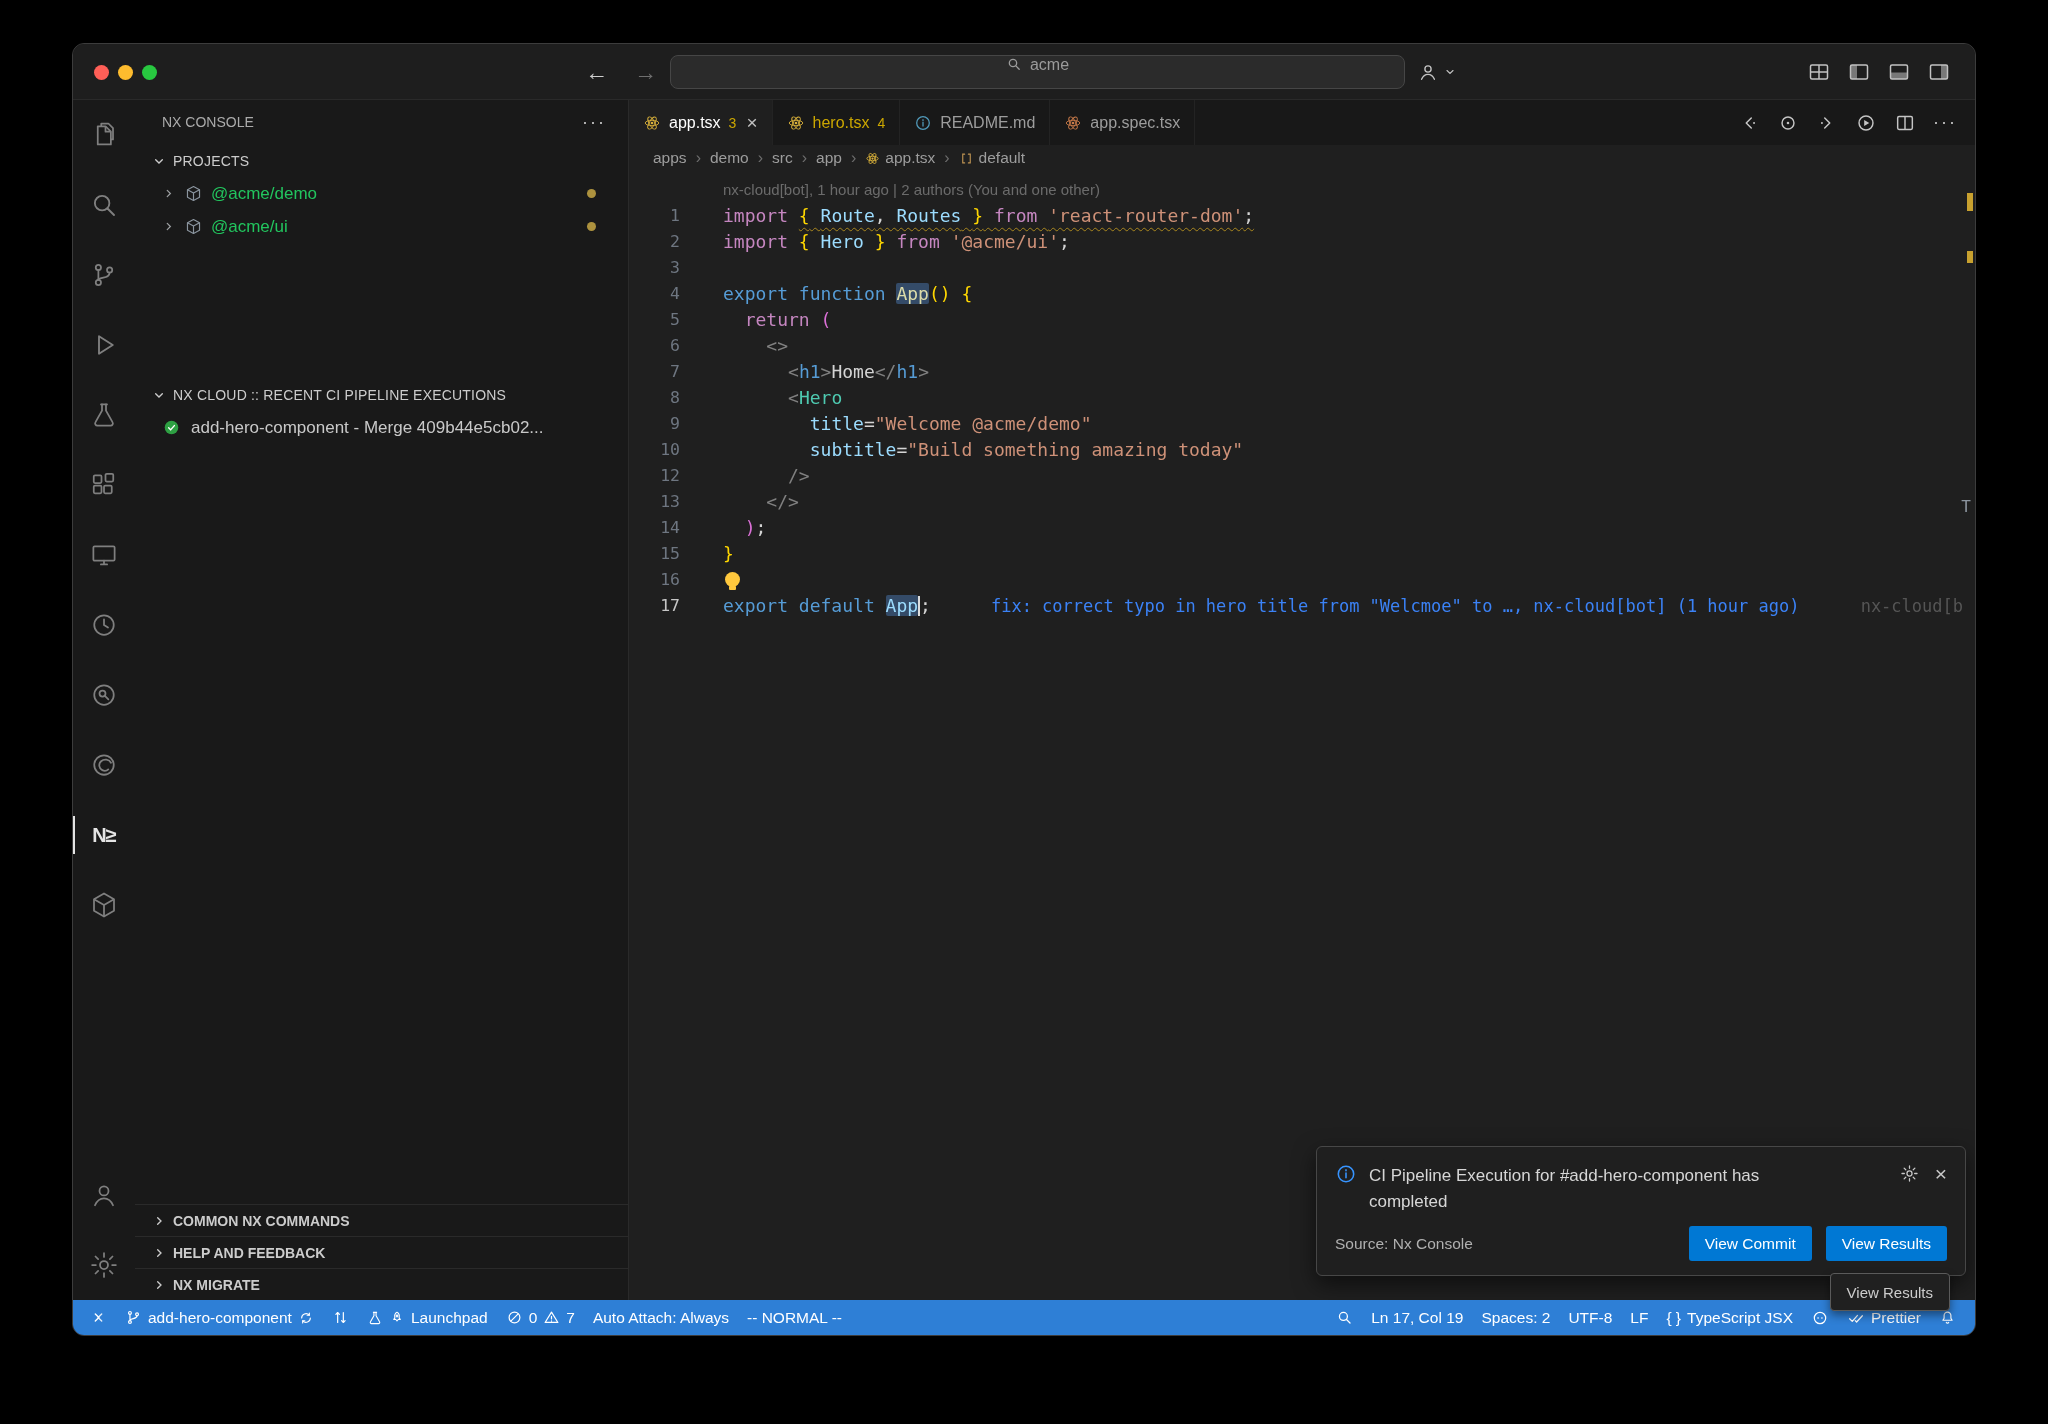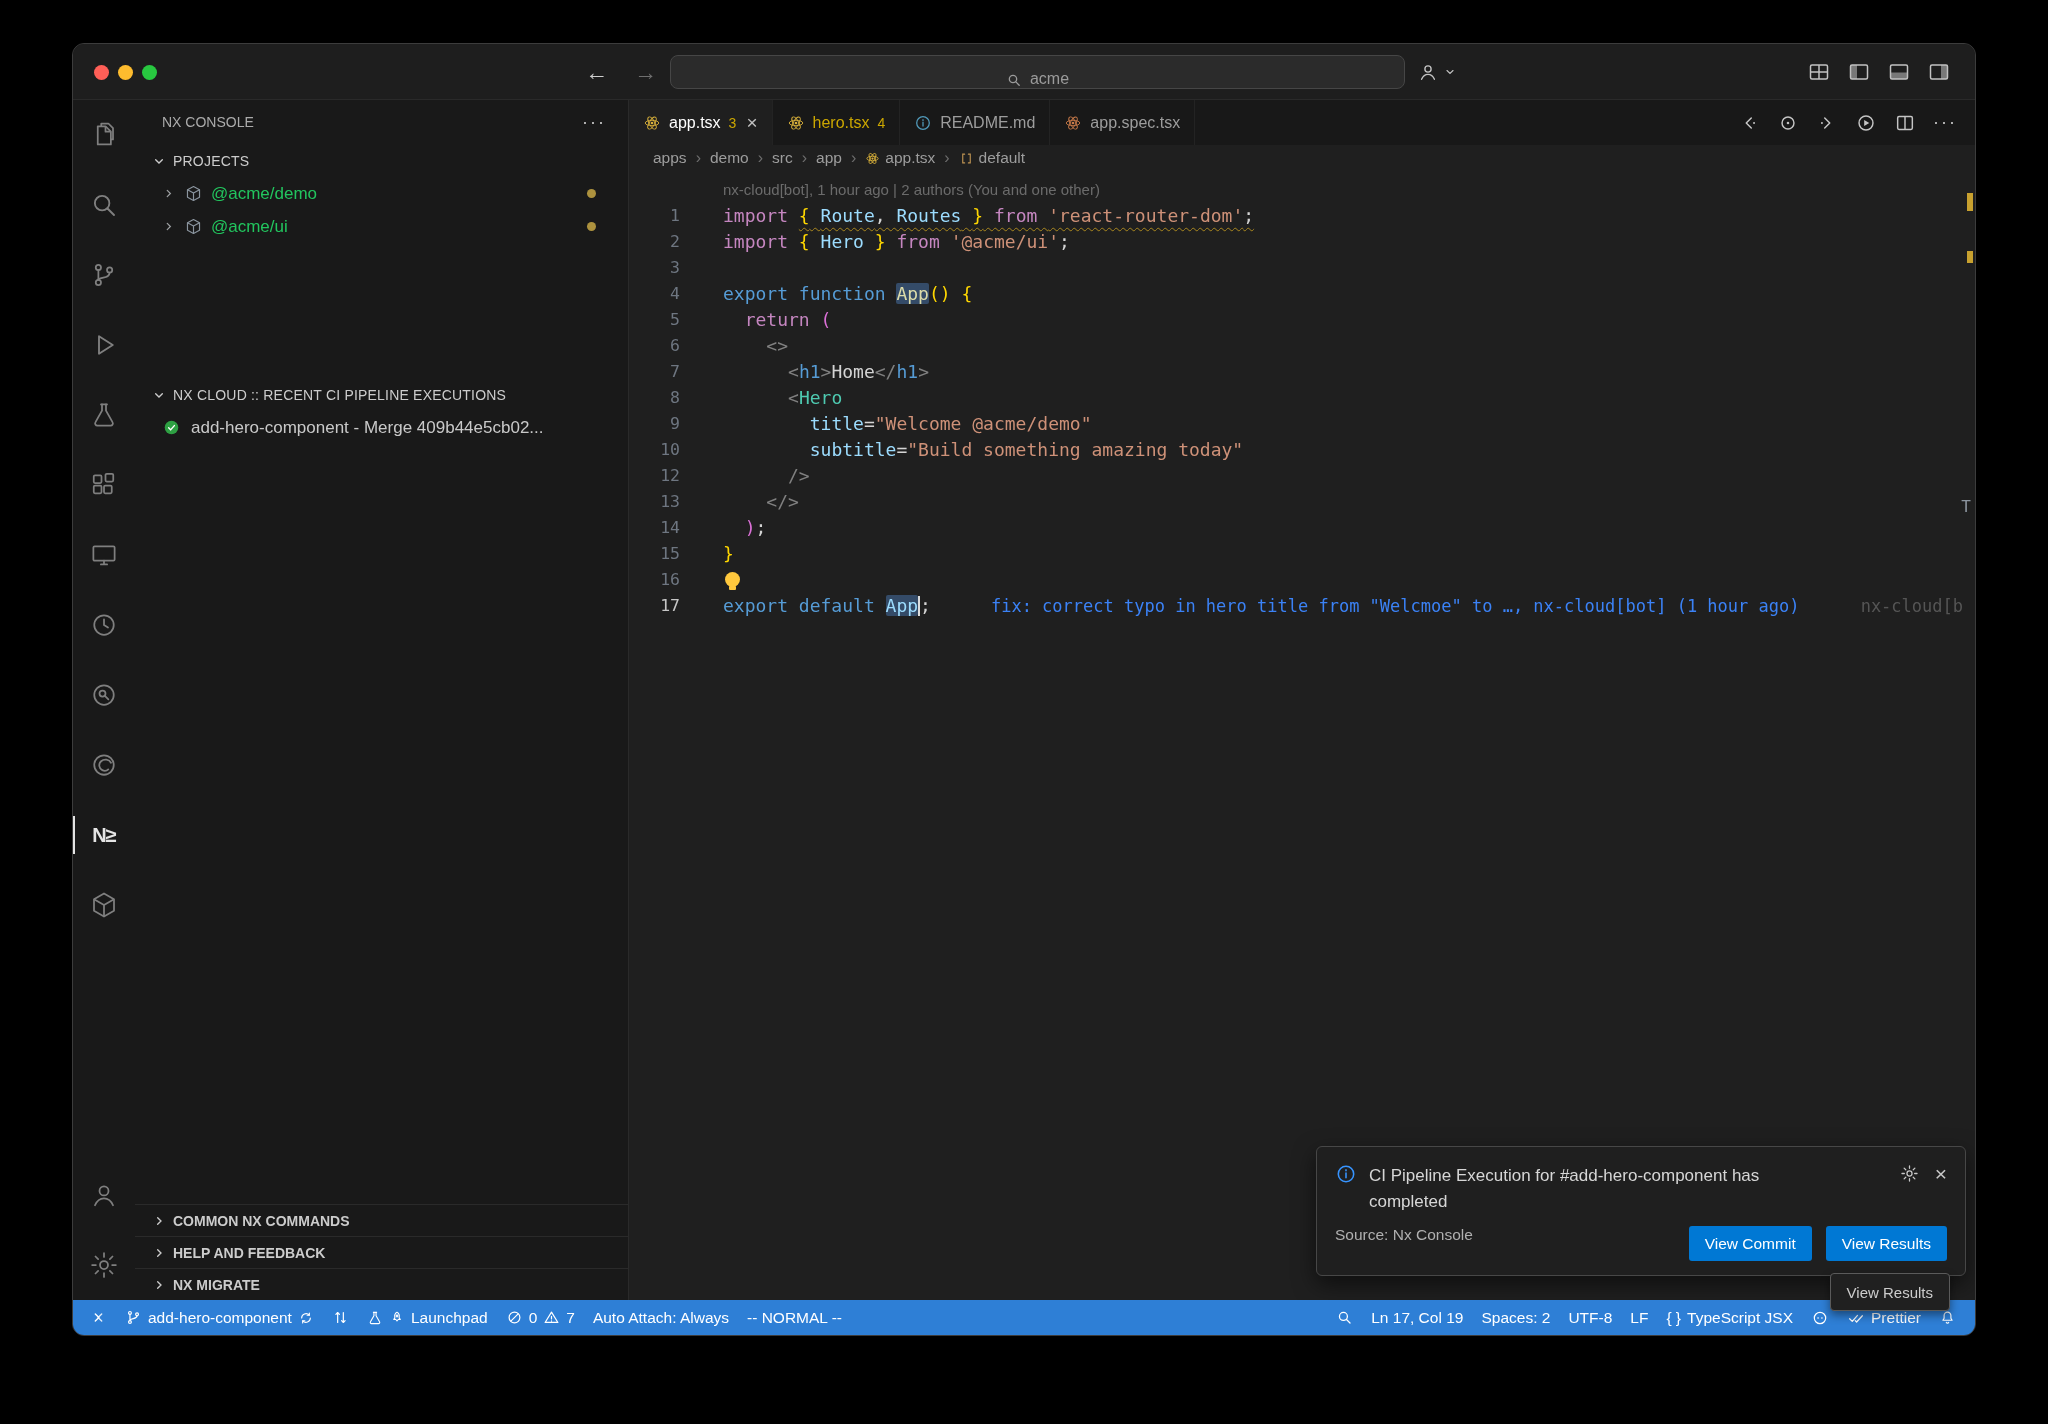--- a/index.html
+++ b/index.html
@@ -11,21 +11,21 @@
     box-shadow:0 24px 70px rgba(0,0,0,.85)}
 
   
   .titlebar{position:relative;height:56px;background:#1e1e1e;border-bottom:1px solid #2a2a2a;flex:0 0 auto}
   .lights{position:absolute;left:21px;top:21px;display:flex;gap:9px}
   .light{width:15px;height:15px;border-radius:50%}
   .l-red{background:#ff5f57}.l-yel{background:#febc2e}.l-grn{background:#28c840}
   .navs{position:absolute;left:512px;top:0;height:56px;display:flex;align-items:center;gap:26px;font-size:23px}
   .nav-back{color:#cfcfcf}.nav-fwd{color:#6f6f6f}
   .searchbox{position:absolute;left:597px;top:11px;width:735px;height:34px;background:#2b2b2b;border:1px solid #464646;
-    border-radius:8px;display:flex;align-items:flex-end;justify-content:center;gap:8px;color:#9b9b9b;font-size:16px}
+    border-radius:8px;display:flex;align-items:flex-start;justify-content:center;gap:8px;color:#9b9b9b;font-size:16px}
   .tb-account{position:absolute;left:1344px;top:0;height:56px;display:flex;align-items:center;gap:5px;color:#c2c2c2}
   .tb-layout{position:absolute;right:24px;top:0;height:56px;display:flex;align-items:center;gap:16px;color:#c2c2c2}
 
   
   .main{flex:1;display:flex;min-height:0}
 
   .activitybar{width:62px;background:#191919;display:flex;flex-direction:column}
   .ab-slot{height:70px;display:flex;align-items:center;justify-content:center;color:#7f7f7f;position:relative}
   .ab-slot.active{color:#e4e4e4}
   .ab-slot.active::before{content:"";position:absolute;left:0;top:16px;bottom:16px;width:2px;background:#e4e4e4}
@@ -83,21 +83,21 @@
   .ov-m2{top:80px;height:12px}
   .ov-t{position:absolute;right:4px;top:326px;color:#8b949e;font-size:16px}
 
   
   .toast{position:absolute;right:9px;bottom:24px;width:650px;background:#1f1f1f;border:1px solid #474747;border-radius:6px;
     box-shadow:0 8px 22px rgba(0,0,0,.55);padding:16px 18px 14px;font-size:17px;color:#d6d6d6;font-family:Liberation Sans, sans-serif}
   .toast-top{display:flex;gap:12px;align-items:flex-start}
   .toast-msg{width:440px;line-height:1.5}
   .toast-icons{margin-left:auto;display:flex;gap:16px;color:#c8c8c8;align-items:center}
   .toast-close{font-size:21px;line-height:1;color:#c8c8c8}
-  .toast-bottom{display:flex;align-items:flex-start;margin-top:12px}
+  .toast-bottom{display:flex;align-items:center;margin-top:12px}
   .toast-src{font-size:15.5px;color:#b0b0b0}
   .toast-btns{margin-left:auto;display:flex;gap:14px}
   .btn{background:#0078d4;color:#fff;border:none;height:35px;padding:0 16px;font-size:15.5px;border-radius:3px;font-family:inherit}
   .tooltip{position:absolute;right:25px;bottom:24px;height:38px;display:flex;align-items:center;padding:0 16px;background:#202020;
     border:1px solid #5a5a5a;border-radius:4px;font-size:15px;color:#ccc;box-shadow:0 4px 10px rgba(0,0,0,.45);z-index:50;font-family:"Liberation Sans",sans-serif}
 
   
   .statusbar{height:35px;background:#2E7FD6;display:flex;align-items:stretch;color:#fff;font-size:15.5px;flex:0 0 auto}
   .sb-left{display:flex;align-items:stretch;padding-left:8px}
   .sb-right{margin-left:auto;display:flex;align-items:stretch;padding-right:10px}

